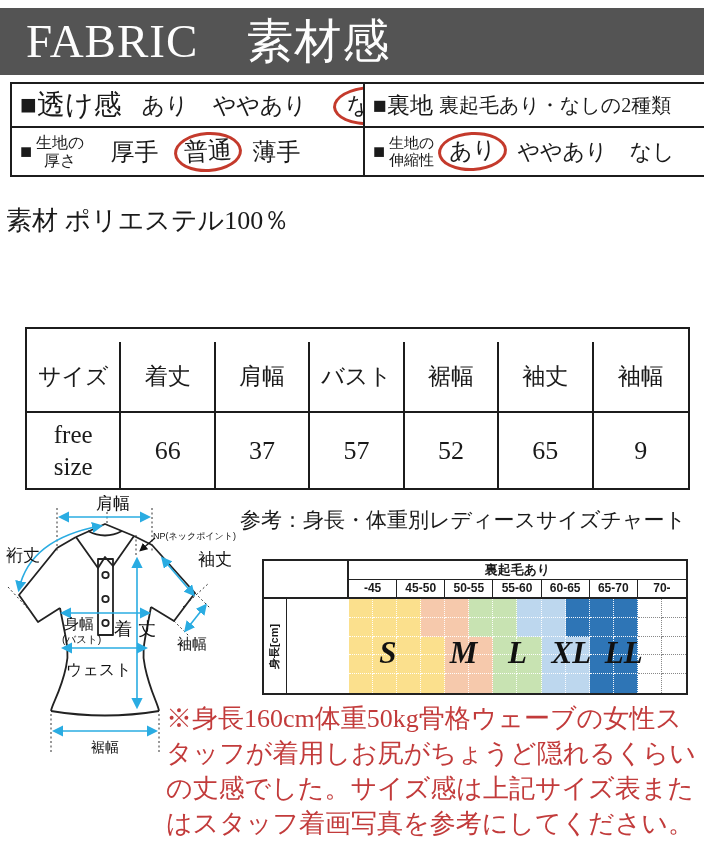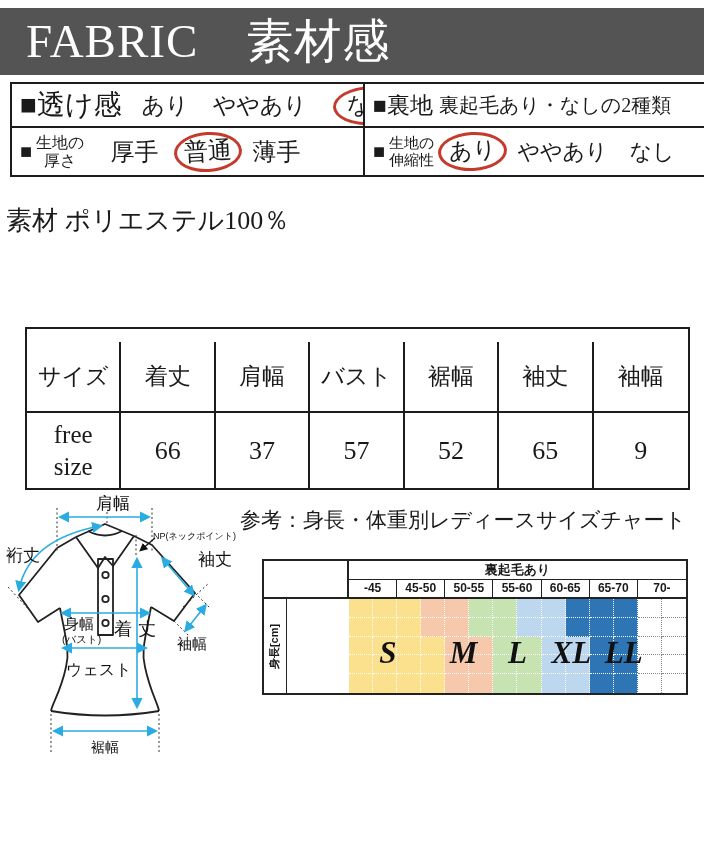--- a/index.html
+++ b/index.html
@@ -295,14 +295,20 @@
         <div class="hcell empty" style="background: rgb(255, 255, 255);"></div>
         <div class="hcell empty" style="background: rgb(255, 255, 255);"></div>
         <span class="sc-letter" style="left: 11.5%; top: 58%;">S</span>
         <span class="sc-letter" style="left: 34%; top: 58%;">M</span>
         <span class="sc-letter" style="left: 50%; top: 58%;">L</span>
         <span class="sc-letter" style="left: 66%; top: 58%;">XL</span>
         <span class="sc-letter" style="left: 81.5%; top: 58%;">LL</span>
       </div>
   </div>
 
+  <div class="note">
+    <div>※身長160cm体重50kg骨格ウェーブの女性ス</div>
+    <div>タッフが着用しお尻がちょうど隠れるくらい</div>
+    <div>の丈感でした。サイズ感は上記サイズ表また</div>
+    <div>はスタッフ着画写真を参考にしてください。</div>
+  </div>
 
 </div>
 
 </body></html>

